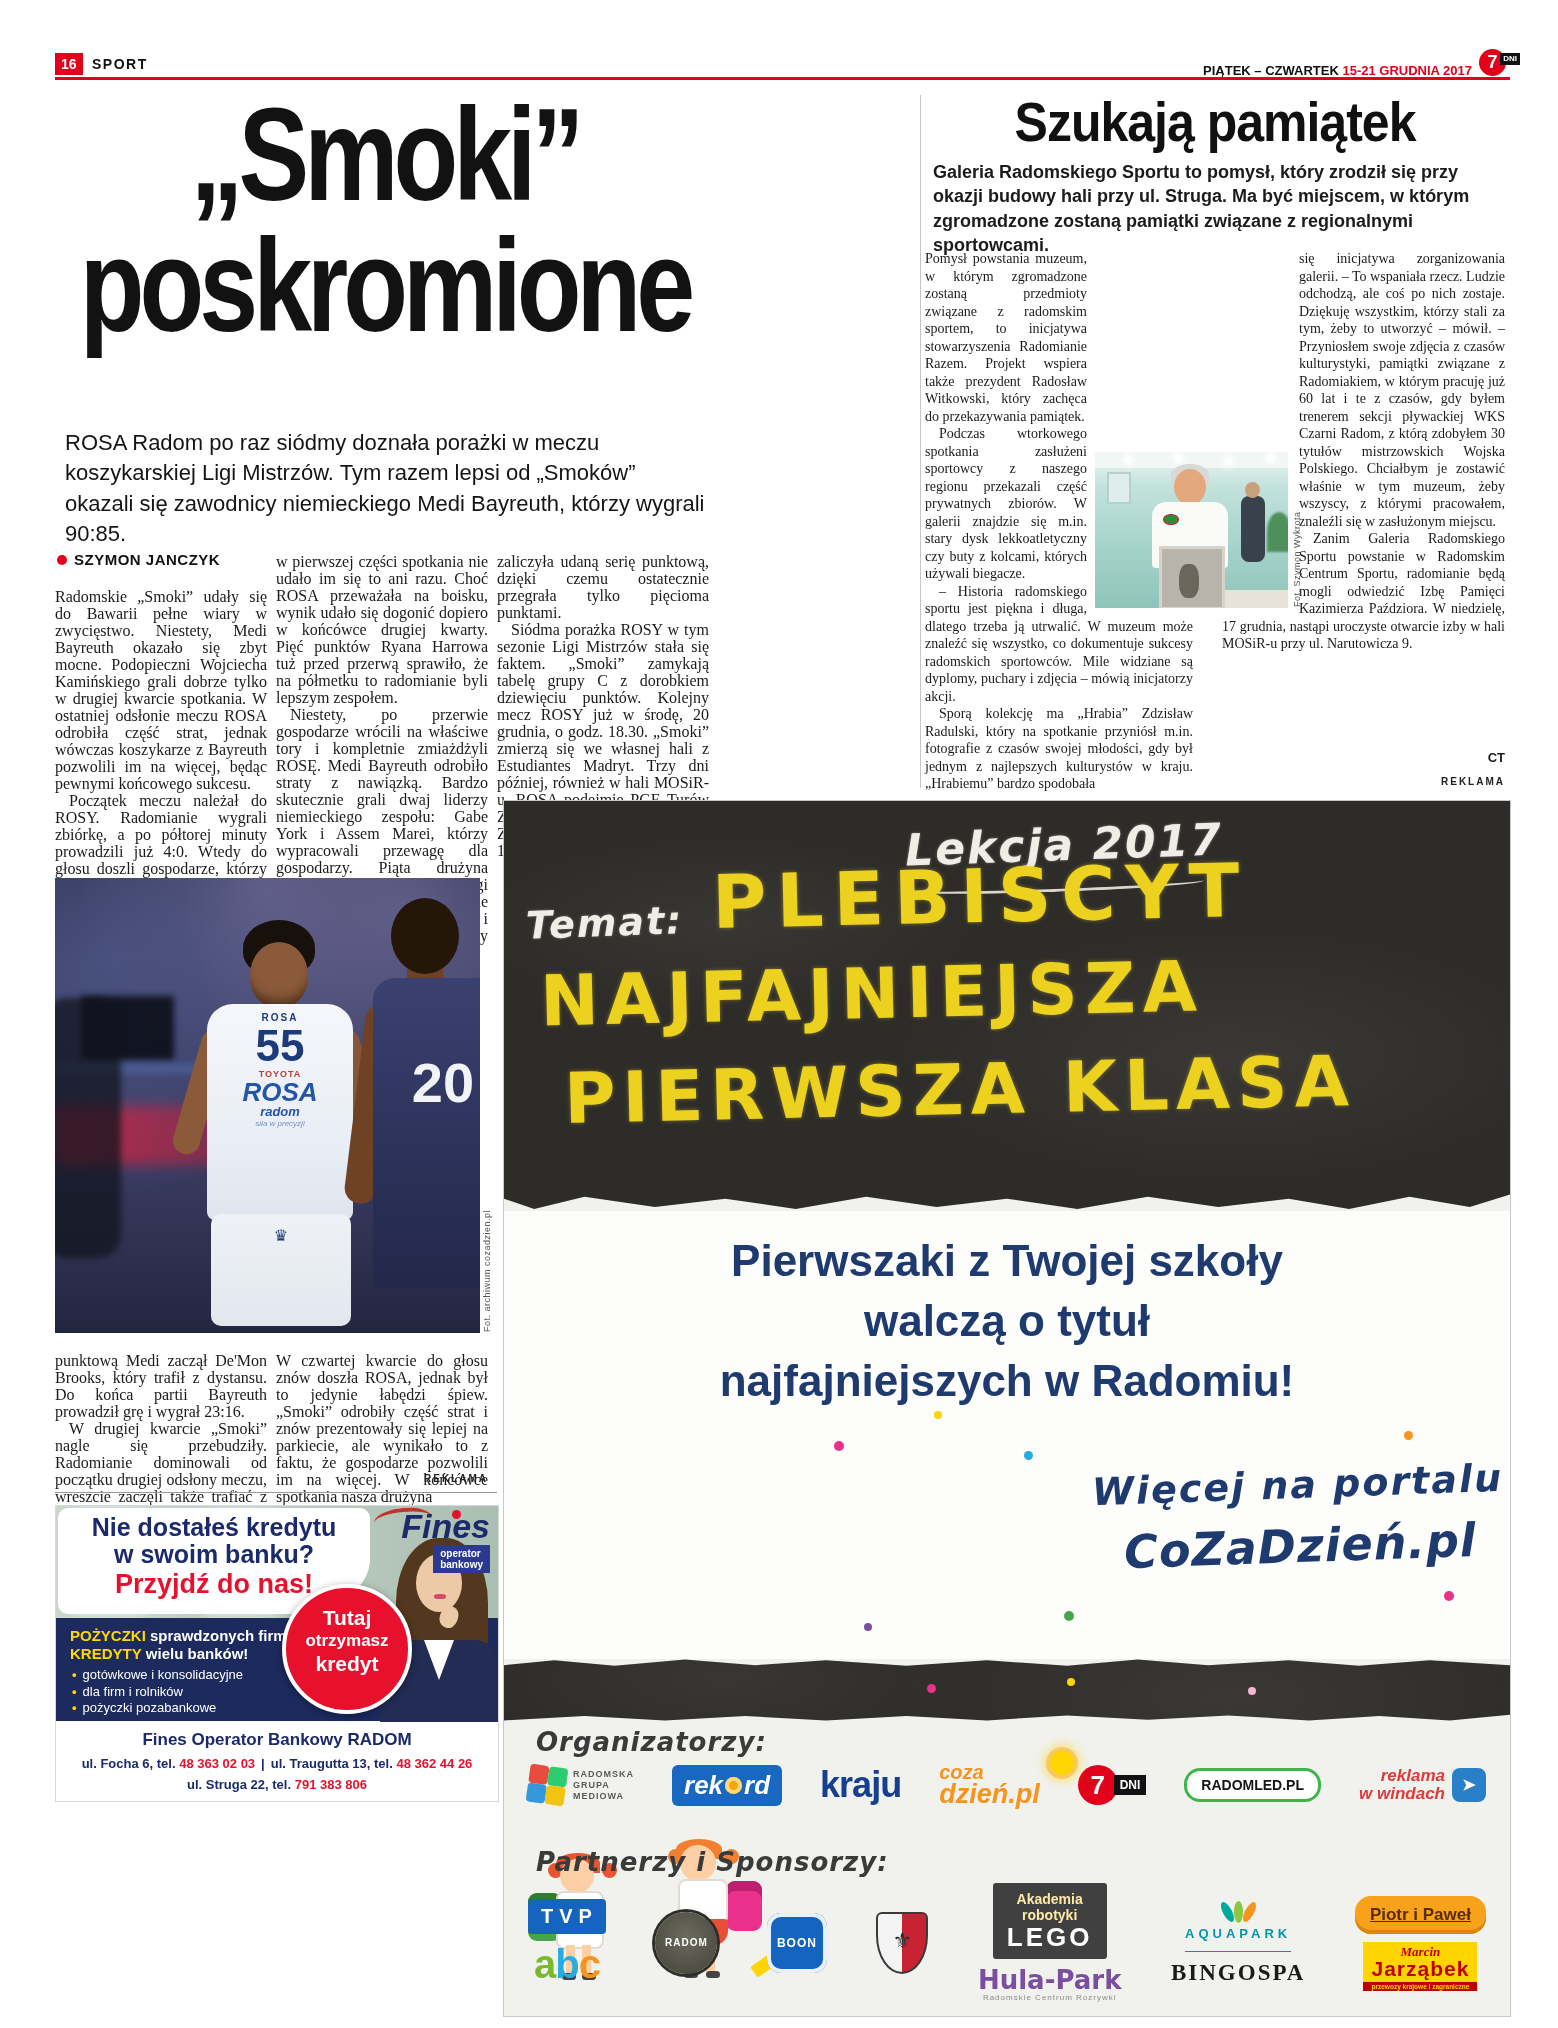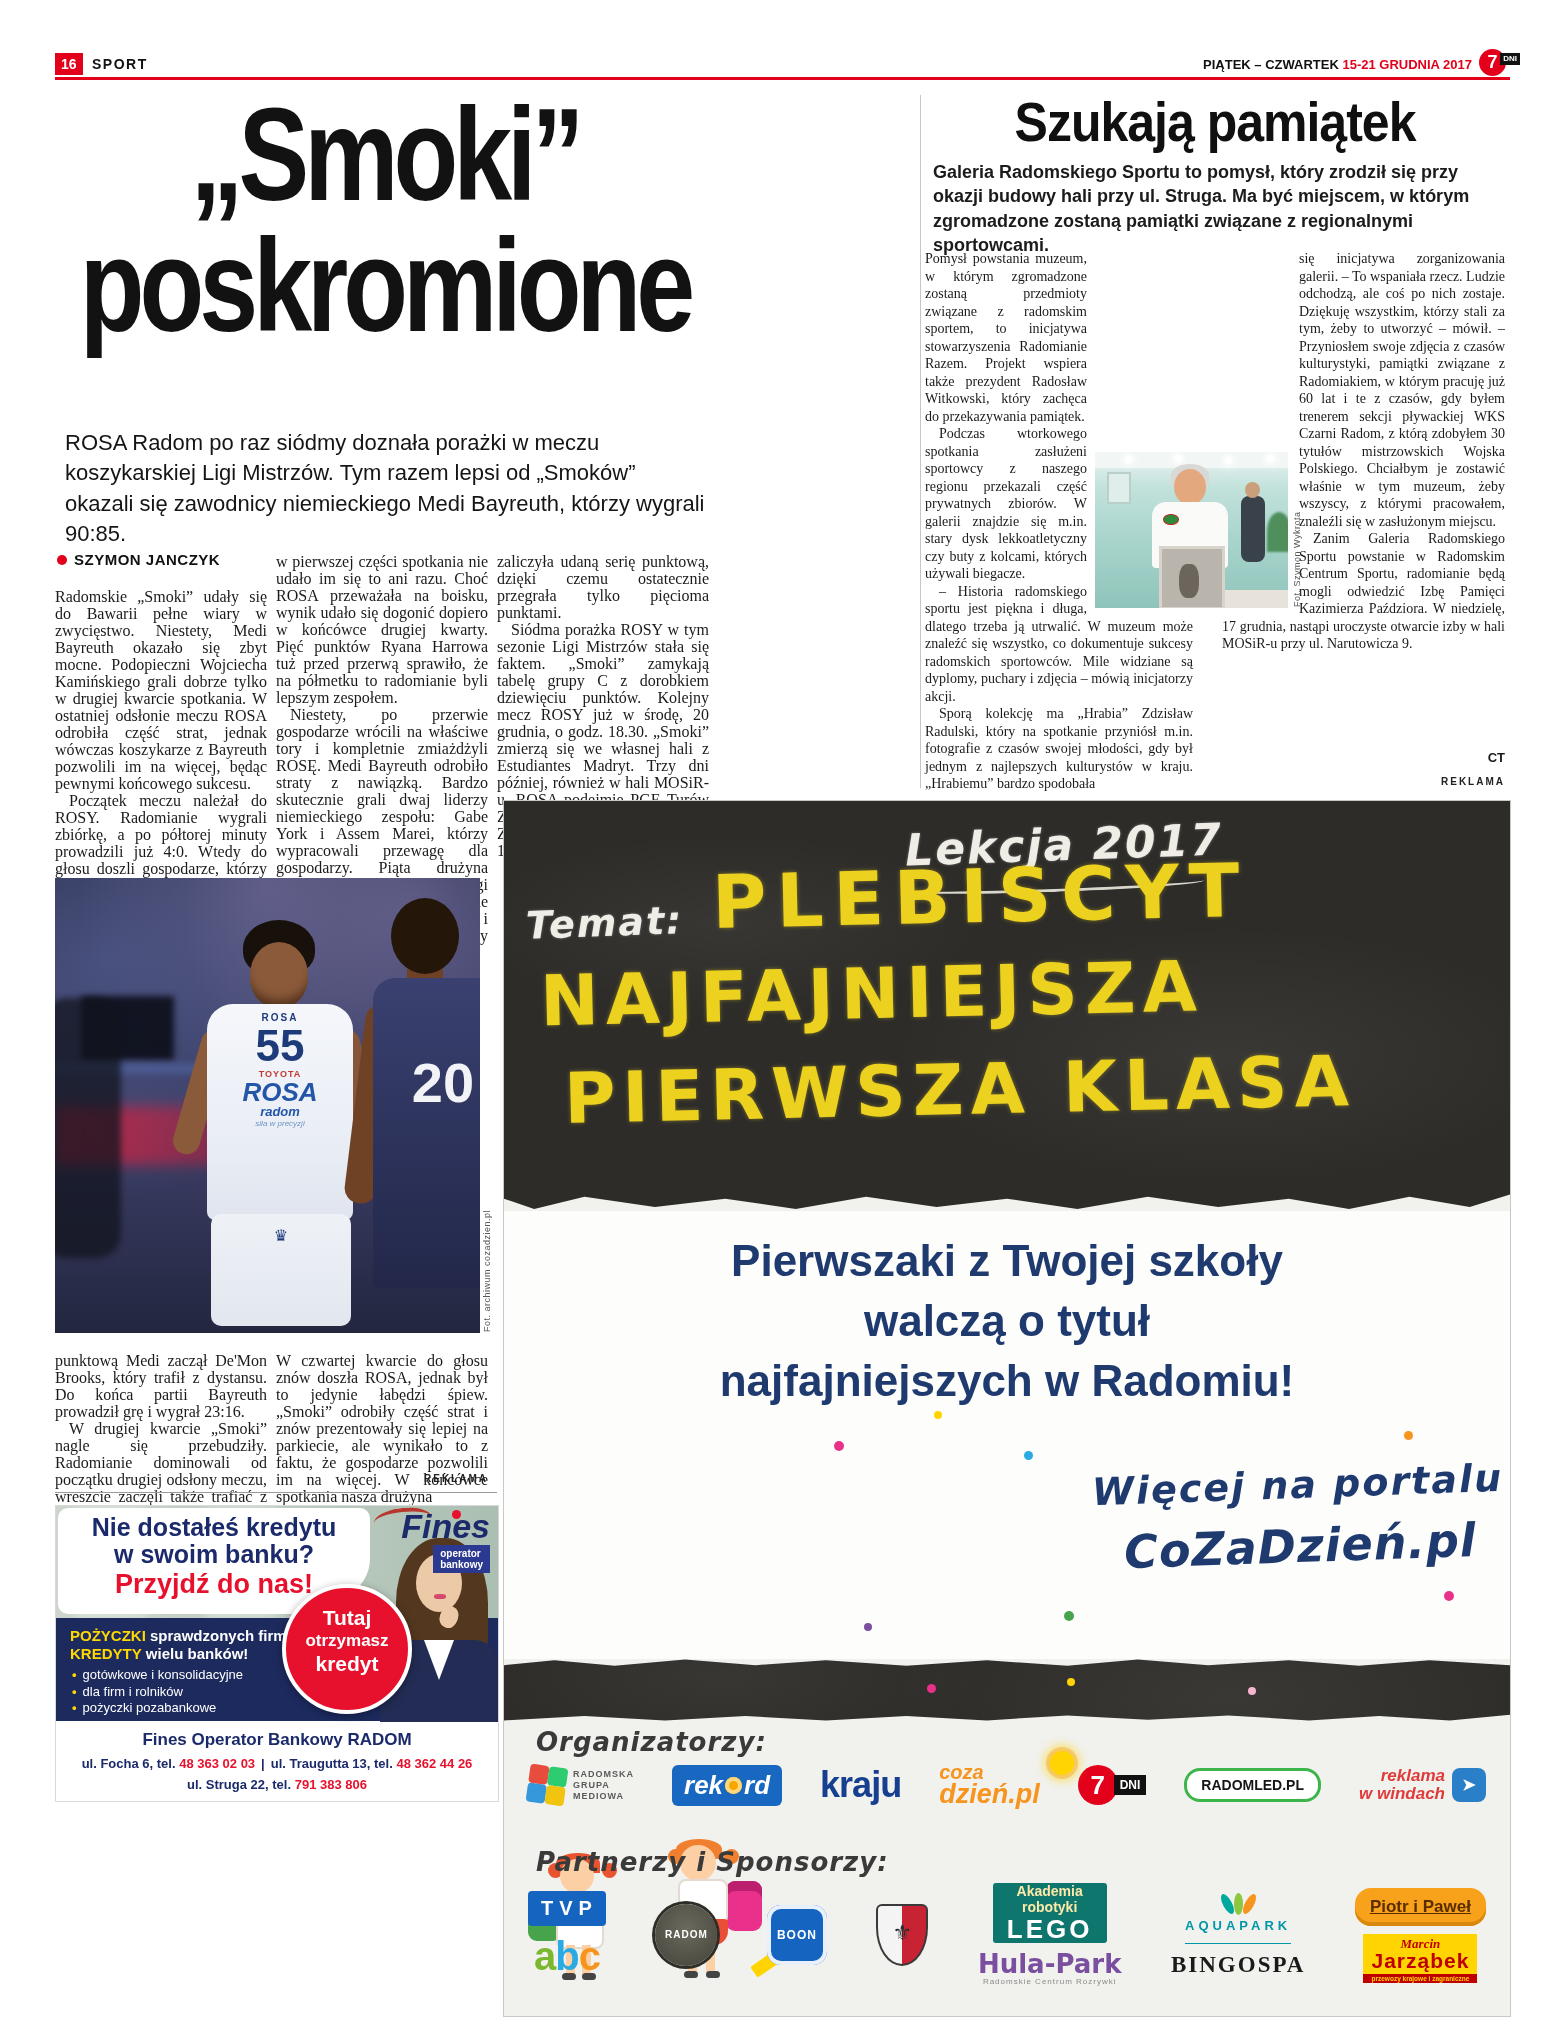--- a/index.html
+++ b/index.html
@@ -4,21 +4,21 @@
 <style>
   html,body{margin:0;padding:0;background:#888;}
   .page{position:relative;width:1558px;height:2028px;background:#ffffff;overflow:hidden;
         font-family:"Liberation Serif", serif;color:#1a1a1a;}
   .abs{position:absolute;}
 
   
   .m-num{left:55px;top:53px;background:#e2001a;color:#fff;font:bold 14px/20px "Liberation Sans",sans-serif;
          padding:1px 6px;}
   .m-section{left:92px;top:56px;font:bold 14px "Liberation Sans",sans-serif;letter-spacing:1.5px;color:#111;}
-  .m-date{right:86px;top:57px;font:bold 13px "Liberation Sans",sans-serif;color:#111;}
+  .m-date{right:86px;top:63px;font:bold 13px "Liberation Sans",sans-serif;color:#111;}
   .m-date .red{color:#e2001a;}
   .m-logo7{right:52px;top:49px;width:27px;height:27px;border-radius:50%;background:#e2001a;color:#fff;
            font:bold 18px/27px "Liberation Sans",sans-serif;text-align:center;}
   .m-logodni{right:38px;top:53px;background:#111;color:#fff;font:bold 8px/10px "Liberation Sans",sans-serif;
              padding:1px 3px;}
   .m-rule{left:55px;top:77px;width:1455px;height:3px;background:#e2001a;}
 
   
   .hl{left:55px;top:88px;width:660px;text-align:center;color:#121212;
       font:800 106px/1.0 "Liberation Sans",sans-serif;letter-spacing:-5px;
@@ -186,21 +186,21 @@
   .lg-abc{font:800 40px "Liberation Sans",sans-serif;letter-spacing:-1px;}
   .abc-a{color:#7cb82f;} .abc-b{color:#29abe2;} .abc-c{color:#f7941e;}
   .lg-radbadge{width:62px;height:62px;border-radius:50%;background:radial-gradient(circle at 50% 40%,#6a6a5e,#43433a);
       color:#fff;font:bold 10px/62px "Liberation Sans",sans-serif;text-align:center;letter-spacing:1px;
       box-shadow:0 0 0 3px #2e2e28;}
   .lg-boon{width:60px;height:60px;border-radius:14px;background:#1565c0;color:#fff;text-align:center;
       font:bold 12px/60px "Liberation Sans",sans-serif;letter-spacing:1px;box-shadow:inset 0 0 0 4px #e8f1fb;}
   .lg-crest{width:48px;height:58px;border:2px solid #3a3a3a;border-radius:6px 6px 50% 50% / 6px 6px 62% 62%;
       background:linear-gradient(90deg,#f4f4f4 50%,#c82333 50%);position:relative;}
   .lg-crest span{position:absolute;left:50%;top:46%;transform:translate(-50%,-50%);font-size:22px;color:#2c2c2c;}
-  .lg-lego{background:#0f766e;color:#fff;text-align:center;padding:0 14px;border-radius:3px;}
+  .lg-lego{background:#404040;color:#fff;text-align:center;padding:8px 14px;border-radius:3px;}
   .lego-s{display:block;font:bold 14px/16px "Liberation Sans",sans-serif;color:#ffe9a8;}
   .lego-b{display:block;font:800 26px/28px "Liberation Sans",sans-serif;letter-spacing:3px;color:#fff;}
   .lg-hula{text-align:center;}
   .hula-m{display:block;font:800 26px/26px "DejaVu Sans",sans-serif;color:#7b4fa0;}
   .hula-s{display:block;font:8px/10px "Liberation Sans",sans-serif;color:#8a8a8a;letter-spacing:1px;}
   .lg-aqua{text-align:center;}
   .aqua-ic{display:flex;justify-content:center;gap:2px;margin-bottom:3px;}
   .aqua-ic i{width:9px;height:22px;border-radius:50%;display:block;}
   .aqua-t{font:bold 13px "Liberation Sans",sans-serif;color:#0097a7;letter-spacing:4px;border-bottom:1px solid #0097a7;padding-bottom:10px;}
   .lg-bingo{font:600 23px "Liberation Serif",serif;color:#1a1a1a;letter-spacing:2px;}

